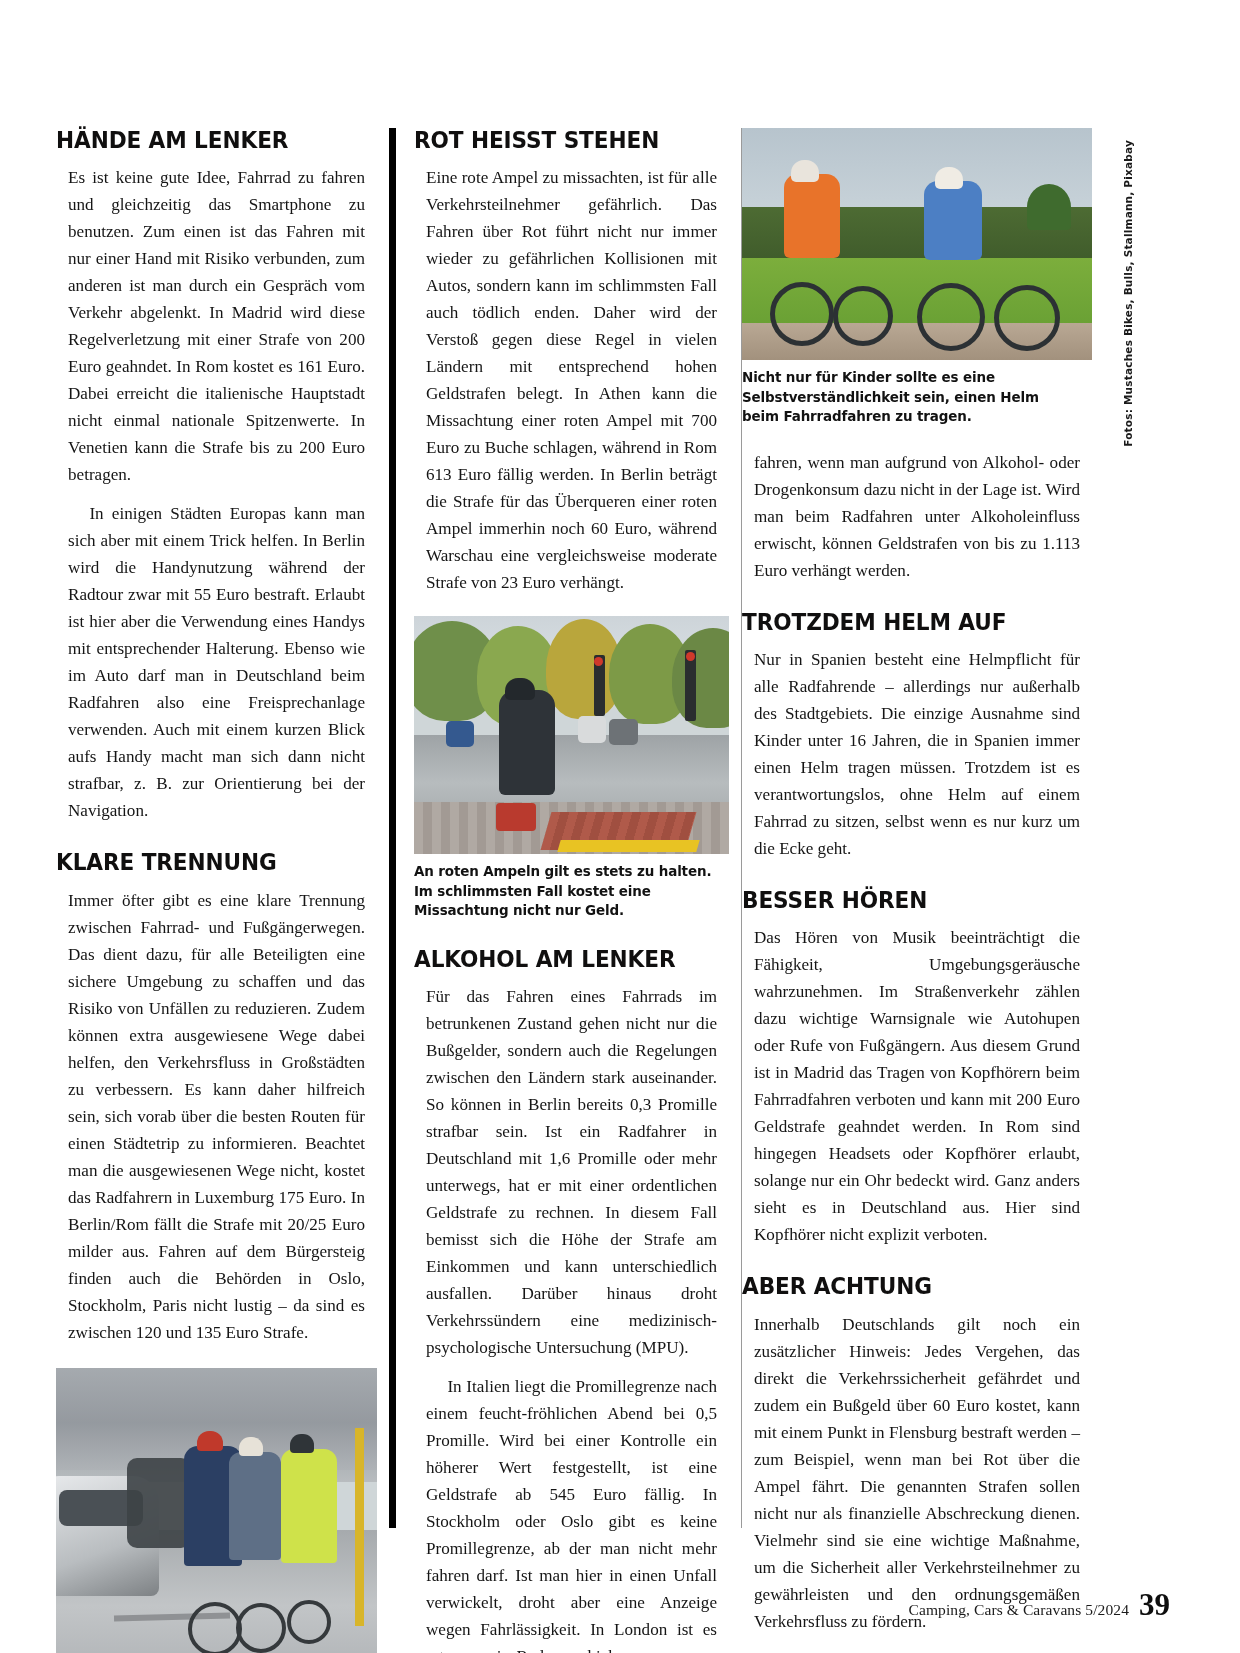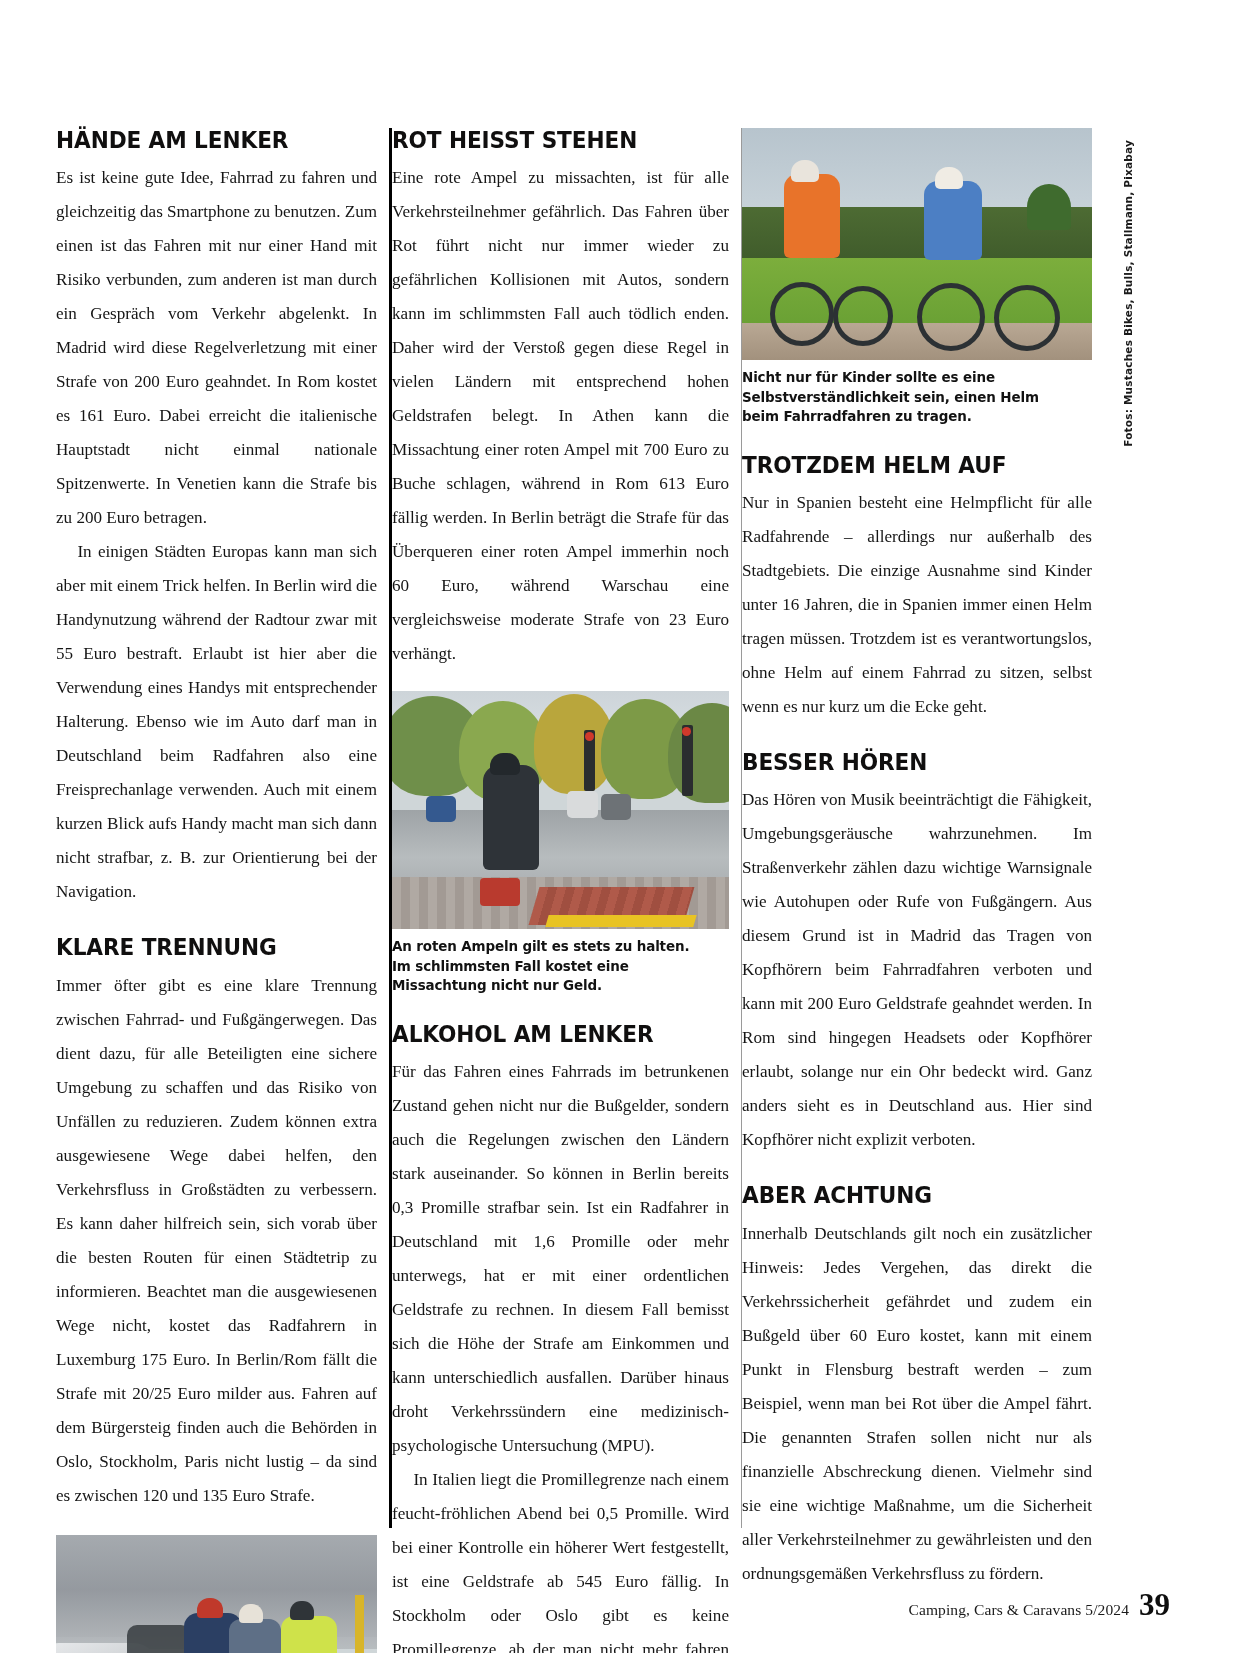--- a/index.html
+++ b/index.html
@@ -33,46 +33,46 @@
     height: 1400px;
     display: flex;
     gap: 0;
     justify-content: center;
   }
   .col {
     width: 333px;
     position: relative;
   }
   .col-1 { width: 333px; padding-right: 12px; box-sizing: border-box; }
-  .col-2 { width: 352px; padding-right: 12px; box-sizing: border-box;
-           border-left: 3px solid #000000; }
+  .col-2 { width: 352px; padding-left: 18px; padding-right: 12px; box-sizing: border-box;
+           border-left: 7px solid #000000; }
   .col-3 { width: 351px; box-sizing: border-box;
            border-left: 1px solid #9a9a9a; }
 
   
   h2.sec {
     font-family: "DejaVu Sans", sans-serif;
     font-weight: 700;
     font-size: 23.5px;
     line-height: 1.04;
     letter-spacing: -0.1px;
     margin: 0 0 9px 0;
     color: #100f0f;
     text-transform: uppercase;
     transform: scaleX(0.92);
     transform-origin: left center;
   }
   h2.sec.spaced { margin-top: 26px; }
 
   
   p.body {
-    margin: 0;
+    margin: 12px;
     font-family: "Liberation Serif", serif;
     font-size: 17.1px;
-    line-height: 34px;
+    line-height: 27px;
     text-align: justify;
     text-justify: inter-word;
     hyphens: manual;
     color: #151515;
   }
   p.body + p.body { text-indent: 1.25em; }
 
   
   p.caption {
     margin: 8px 0 0 0;
@@ -300,20 +300,21 @@
           <div class="ph3-k1h"></div>
         <div class="ph3-k2"></div>
           <div class="ph3-k2h"></div>
         <div class="ph3-bike" style="left:8%;  bottom:6%; width:54px; height:54px;"></div>
         <div class="ph3-bike" style="left:26%; bottom:6%; width:50px; height:50px;"></div>
         <div class="ph3-bike" style="left:50%; bottom:4%; width:58px; height:58px;"></div>
         <div class="ph3-bike" style="left:72%; bottom:4%; width:56px; height:56px;"></div>
       </div>
       <p class="caption">Nicht nur für Kinder sollte es eine Selbstverständlichkeit sein, einen Helm beim Fahrradfahren zu tragen.</p>
 
+      <p class="body" style="margin-top:22px;">fahren, wenn man aufgrund von Alkohol- oder Drogenkonsum dazu nicht in der Lage ist. Wird man beim Radfahren unter Alkoholeinfluss erwischt, können Geldstrafen von bis zu 1.113 Euro verhängt werden.</p>
 
       <h2 class="sec spaced">TROTZDEM HELM AUF</h2>
       <p class="body">Nur in Spanien besteht eine Helmpflicht für alle Radfahrende – allerdings nur außerhalb des Stadtgebiets. Die einzige Ausnahme sind Kinder unter 16 Jahren, die in Spanien immer einen Helm tragen müssen. Trotzdem ist es verantwortungslos, ohne Helm auf einem Fahrrad zu sitzen, selbst wenn es nur kurz um die Ecke geht.</p>
 
       <h2 class="sec spaced">BESSER HÖREN</h2>
       <p class="body">Das Hören von Musik beeinträchtigt die Fähigkeit, Umgebungsgeräusche wahrzunehmen. Im Straßenverkehr zählen dazu wichtige Warnsignale wie Autohupen oder Rufe von Fußgängern. Aus diesem Grund ist in Madrid das Tragen von Kopfhörern beim Fahrradfahren verboten und kann mit 200 Euro Geldstrafe geahndet werden. In Rom sind hingegen Headsets oder Kopfhörer erlaubt, solange nur ein Ohr bedeckt wird. Ganz anders sieht es in Deutschland aus. Hier sind Kopfhörer nicht explizit verboten.</p>
 
       <h2 class="sec spaced">ABER ACHTUNG</h2>
       <p class="body">Innerhalb Deutschlands gilt noch ein zusätzlicher Hinweis: Jedes Vergehen, das direkt die Verkehrssicherheit gefährdet und zudem ein Bußgeld über 60 Euro kostet, kann mit einem Punkt in Flensburg bestraft werden – zum Beispiel, wenn man bei Rot über die Ampel fährt. Die genannten Strafen sollen nicht nur als finanzielle Abschreckung dienen. Vielmehr sind sie eine wichtige Maßnahme, um die Sicherheit aller Verkehrsteilnehmer zu gewährleisten und den ordnungsgemäßen Verkehrsfluss zu fördern.</p>
     </div>

